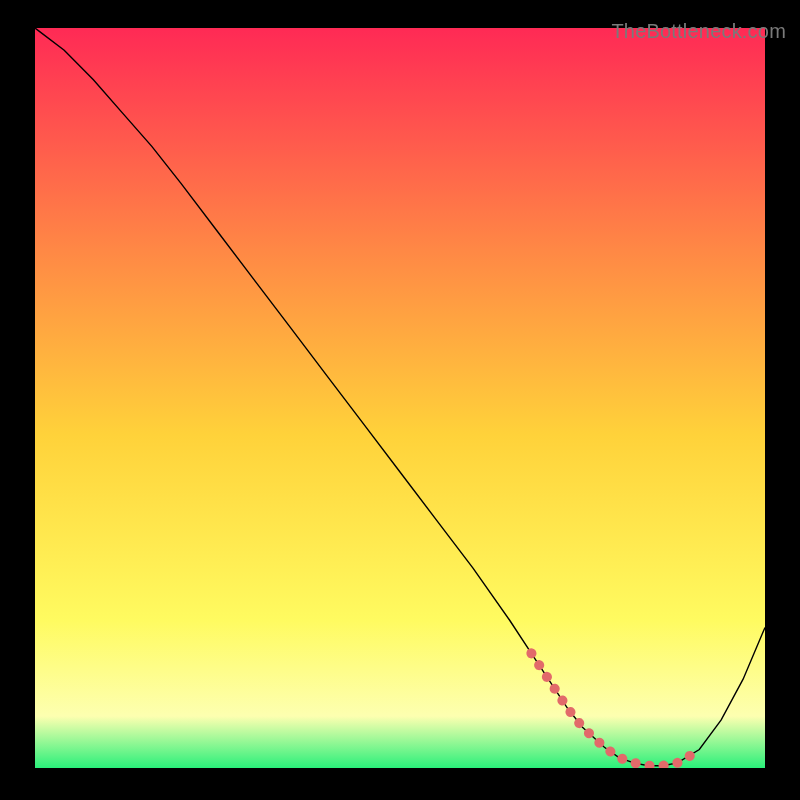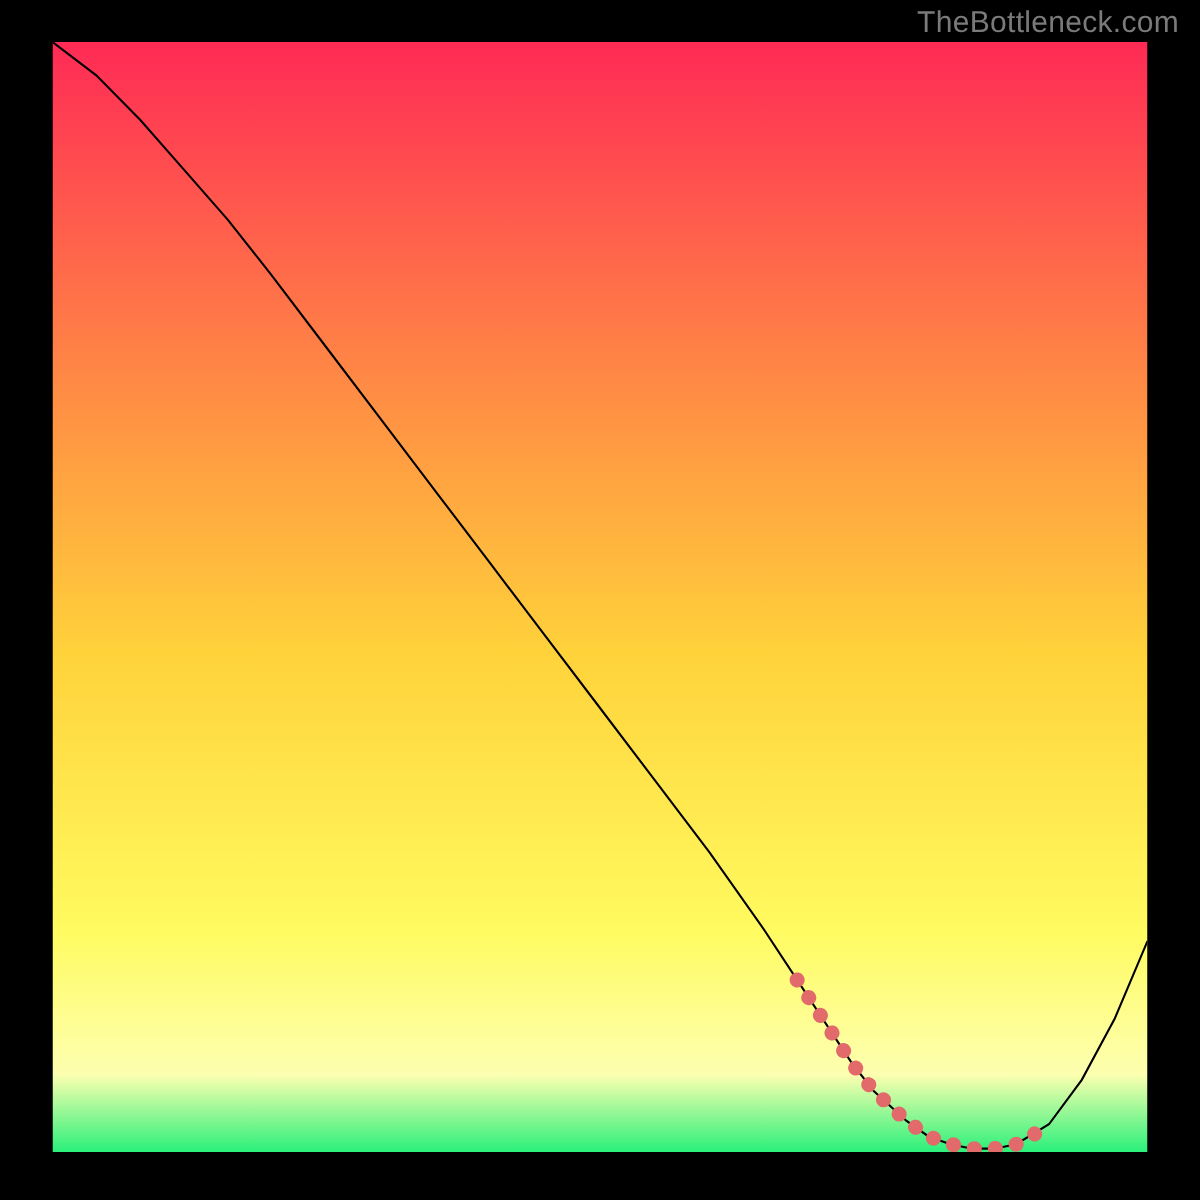--- a/index.html
+++ b/index.html
@@ -12,21 +12,21 @@
     overflow: hidden;
   }
   .outer {
     position: relative;
     width: 800px;
     height: 800px;
     background: #000;
   }
   .watermark {
     position: absolute;
-    top: 4px;
+    top: 20px;
     right: 14px;
     color: #7a7a7a;
     font-size: 20px;
     font-weight: 500;
     letter-spacing: 0.2px;
     z-index: 3;
     user-select: none;
   }
   .plot-wrap {
     position: absolute;

